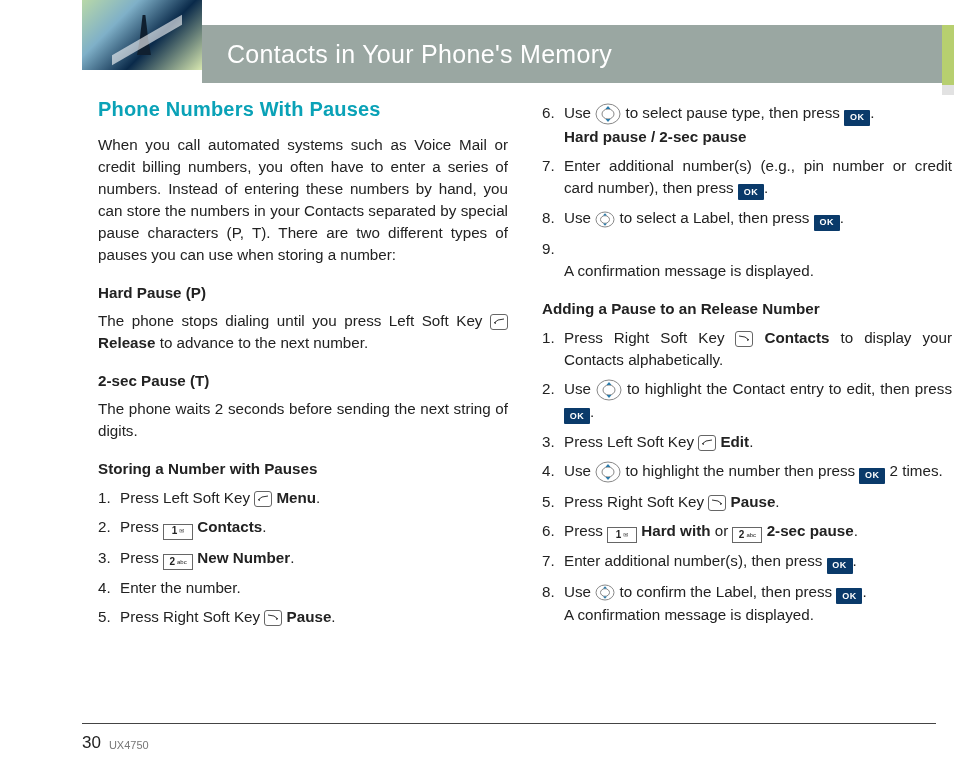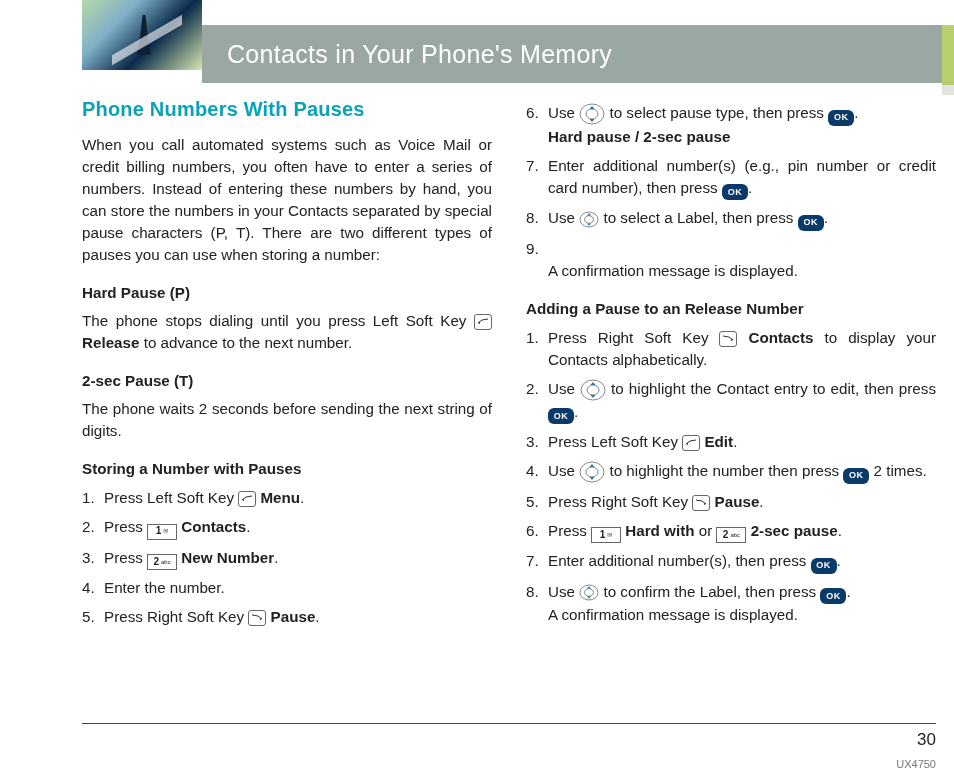--- a/index.html
+++ b/index.html
@@ -22,58 +22,58 @@
   }
   .header-bar {
     position: absolute; left: 202px; right: 0; top: 25px; height: 58px;
     background: #9aa7a2; display: flex; align-items: center; padding-left: 25px;
   }
   .header-bar .title { color: #fff; font-size: 25px; font-weight: 500; letter-spacing: .3px; font-family: "Trebuchet MS", Arial, sans-serif; }
   .side-tab { position: absolute; right: 0; top: 25px; width: 12px; height: 60px; background: #b7cf6f; }
   .side-tab.below { top: 85px; background: #e2e2e2; height: 10px; }
 
   .page {
-    position: absolute; left: 82px; top: 95px; width: 854px; bottom: 58px;
+    position: absolute; left: 98px; top: 95px; width: 854px; bottom: 58px;
     display: flex; gap: 34px;
   }
   .col { flex: 1 1 0; font-size: 15.2px; line-height: 1.45; }
   .col p, .col li { text-align: justify; text-justify: inter-word; }
   .section-title { color: #0aa2b7; font-size: 20px; font-weight: 700; margin-bottom: 10px; font-family: "Arial Narrow", Arial, sans-serif; letter-spacing: .2px; }
   .subhead { font-weight: 700; margin-top: 16px; margin-bottom: 6px; }
   .intro { margin-bottom: 4px; }
   ol { list-style: none; counter-reset: item; }
   ol > li { counter-increment: item; position: relative; padding-left: 22px; margin: 7px 0; }
   ol > li::before { content: counter(item) "."; position: absolute; left: 0; }
   ol.start6 { counter-reset: item 5; }
   b { font-weight: 700; }
 
   .key-ok {
     display: inline-flex; align-items: center; justify-content: center;
-    min-width: 26px; height: 16px; border-radius: 6px; background: #0a3a6a; color: #fff;
+    min-width: 26px; height: 16px; border-radius: 1px; background: #0a3a6a; color: #fff;
     font-size: 9px; font-weight: 700; letter-spacing: .5px; vertical-align: -2px; padding: 0 4px;
   }
   .key-nav-big, .key-nav-small { display:inline-block; vertical-align: middle; position: relative; }
   .key-nav-big { width: 26px; height: 22px; }
   .key-nav-small { width: 20px; height: 17px; }
   .key-nav-big svg, .key-nav-small svg { width:100%; height:100%; display:block; }
   .key-soft {
     display: inline-flex; width: 18px; height: 16px; border: 1px solid #666; border-radius: 3px;
     align-items: center; justify-content: center; vertical-align: -2px; background: #fff;
   }
   .key-soft svg { width: 12px; height: 12px; }
   .key-num {
     display: inline-flex; width: 30px; height: 16px; border: 1px solid #666;
     align-items: center; justify-content: center; vertical-align: -2px; background: #fff;
     font-size: 10px; font-weight: 700; gap:2px;
   }
   .key-num .sub { font-size: 6px; font-weight:400; }
 
   .footer {
     position: absolute; left: 82px; right: 18px; bottom: 18px; height: 30px;
-    border-top: 1px solid #444; display: flex; align-items: flex-end; gap: 8px; padding-top: 6px; flex-direction: column;
+    border-top: 1px solid #444; display: flex; align-items: flex-end; gap: 8px; padding-top: 6px;
   }
   .footer .pnum { font-size: 17px; color: #222; }
   .footer .model { font-size: 11px; color: #777; padding-bottom: 2px; }
 </style>
 </head>
 <body>
 
 <div class="header-band">
   <div class="header-photo"></div>
   <div class="header-bar">

